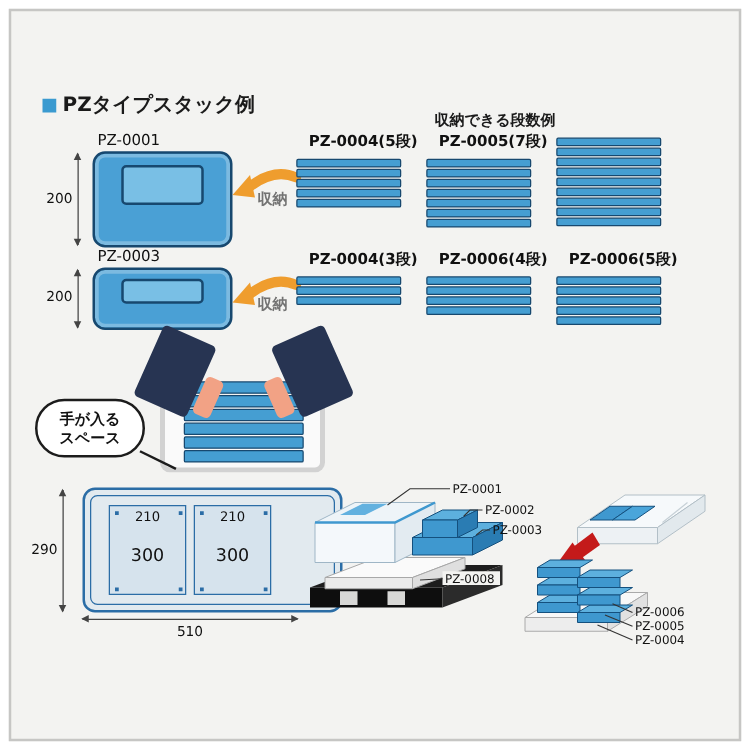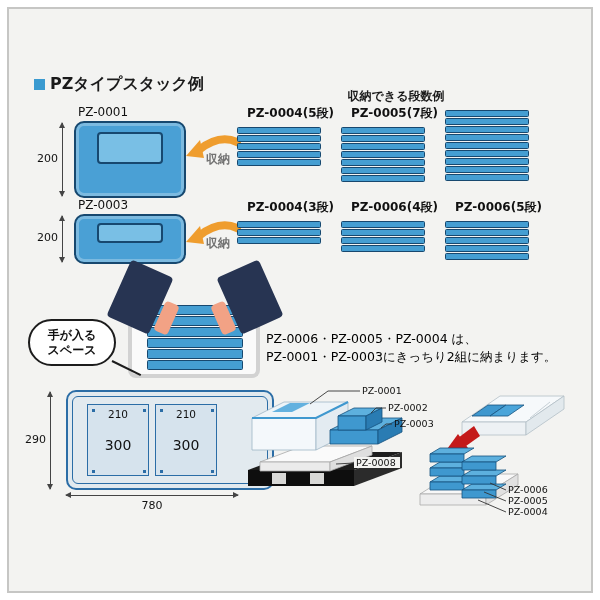--- a/index.html
+++ b/index.html
@@ -200,42 +200,38 @@
     </div>
   <div class="arm arm-left"></div>
   <div class="arm arm-right"></div>
   <div class="hand hand-left"></div>
   <div class="hand hand-right"></div>
 
   <div class="bubble">手が入る
 スペース</div>
   <div class="bubble-tail"></div>
 
-  <div class="note">
-    <div>PZ-0006・PZ-0005・PZ-0004 は、</div>
-    <div>PZ-0001・PZ-0003にきっちり2組に納まります。</div>
-  </div>
 
   <div class="bl-outer">
     <div class="bl-inner"></div>
     <div class="bl-cell cellA">
       <div class="dots"></div>
       <div class="cell-w">210</div>
       <div class="cell-h">300</div>
     </div>
     <div class="bl-cell cellB">
       <div class="dots"></div>
       <div class="cell-w">210</div>
       <div class="cell-h">300</div>
     </div>
   </div>
   <div class="vdim vdim-bl"></div>
   <div class="dim-num dim-350">290</div>
   <div class="hdim hdim-bl"></div>
-  <div class="dim-num dim-510">780</div>
+  <div class="dim-num dim-510">510</div>
 
   <svg class="iso" width="342" height="152" viewBox="0 0 342 152">
 
     <polygon points="10,92 58,74 164,74 116,92" fill="#1d1d1d"></polygon>
     <polygon points="10,92 116,92 116,108 10,108" fill="#0e0e0e"></polygon>
     <polygon points="116,92 164,74 164,90 116,108" fill="#2b2b2b"></polygon>
     <rect x="34" y="95" width="14" height="11" fill="#d8d8d6"></rect>
     <rect x="72" y="95" width="14" height="11" fill="#d8d8d6"></rect>
 
     <polygon points="22,84 64,68 134,68 92,84" fill="#fafafa" stroke="#a8a8a8" stroke-width="0.8"></polygon>

